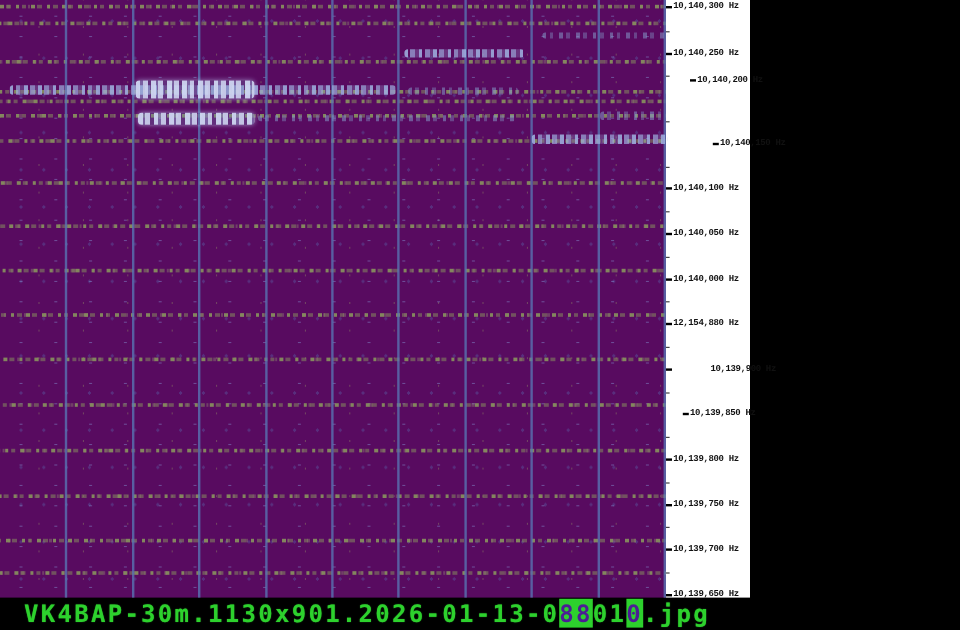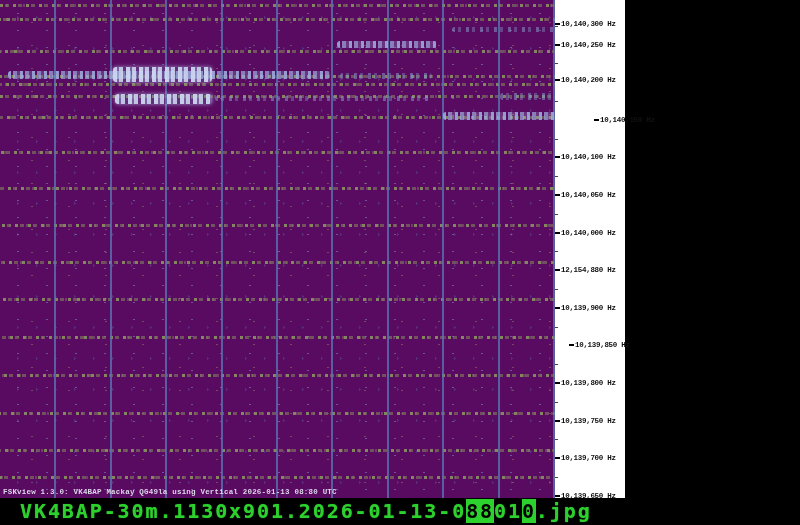--- a/index.html
+++ b/index.html
@@ -31,21 +31,21 @@
   .status-text{position:absolute;left:3px;bottom:2px;z-index:6;white-space:nowrap;
     font:bold 7.5px "Liberation Mono",monospace;letter-spacing:.2px;color:#ded6ea;}
   .freq-axis{position:absolute;left:555px;top:0;width:70px;height:498px;background:#ffffff;}
   .freq-row{position:absolute;left:0;height:9px;display:flex;align-items:center;white-space:nowrap;}
   .freq-row .tick{display:inline-block;width:5px;height:2px;background:#000;margin-right:1px;flex:none;}
   .freq-row .ftext{font:bold 7.5px "Liberation Mono",monospace;color:#111;letter-spacing:-0.3px;}
   .minor-tick{position:absolute;left:0;width:3px;height:1px;background:#444;}
   .filename-bar{position:absolute;left:20px;top:499px;height:24px;z-index:7;white-space:nowrap;
     font:bold 20px "DejaVu Sans Mono",monospace;letter-spacing:1.9px;color:#2dd12d;
     text-shadow:0 0 1px rgba(70,255,70,0.55);}
-  .filename-bar .inv{background:#2dd12d;color:#000000;text-shadow:none;}
+  .filename-bar .inv{background:#2dd12d;color:#4c1d95;text-shadow:none;}
 </style>
 </head>
 <body>
 
 <div class="screen">
 
   <div class="spectrogram">
       <div class="trace" style="top: 476px; background-position: 112px 0px, 176px 0px;"></div>
       <div class="trace" style="top: 449px; background-position: 105px 0px, 165px 0px;"></div>
       <div class="trace" style="top: 412px; background-position: 98px 0px, 154px 0px;"></div>
@@ -57,21 +57,20 @@
       <div class="trace" style="top: 187px; background-position: 56px 0px, 88px 0px;"></div>
       <div class="trace" style="top: 151px; background-position: 49px 0px, 77px 0px;"></div>
       <div class="trace" style="top: 116px; background-position: 42px 0px, 66px 0px;"></div>
       <div class="trace" style="top: 95px; background-position: 35px 0px, 55px 0px;"></div>
       <div class="trace" style="top: 83px; background-position: 28px 0px, 44px 0px;"></div>
       <div class="trace" style="top: 75px; background-position: 21px 0px, 33px 0px;"></div>
       <div class="trace" style="top: 50px; background-position: 14px 0px, 22px 0px;"></div>
       <div class="trace" style="top: 18px; background-position: 7px 0px, 11px 0px;"></div>
       <div class="trace" style="top: 4px; background-position: 0px 0px, 0px 0px;"></div>
 
-    <div class="status-text">FSKview 1.3.0: VK4BAP Mackay QG49la using Vertical 2026-01-13 08:80 UTC</div>
   <div class="vline" style="left: 54px; background: rgb(88, 118, 180);"></div>
       <div class="vline" style="left: 110px; background: rgb(88, 118, 180);"></div>
       <div class="vline" style="left: 165px; background: rgb(88, 118, 180);"></div>
       <div class="vline" style="left: 221px; background: rgb(88, 118, 180);"></div>
       <div class="vline" style="left: 276px; background: rgb(88, 118, 180);"></div>
       <div class="vline" style="left: 331px; background: rgb(88, 118, 180);"></div>
       <div class="vline" style="left: 387px; background: rgb(88, 118, 180);"></div>
       <div class="vline" style="left: 442px; background: rgb(88, 118, 180);"></div>
       <div class="vline" style="left: 498px; background: rgb(88, 118, 180);"></div>
       <div class="vline" style="left: 553px; background: rgb(88, 118, 180);"></div>
@@ -81,31 +80,31 @@
       <div class="signal bright" style="left: 113px; top: 67px; width: 99px; height: 15px;"></div>
       <div class="signal dim" style="left: 340px; top: 73px; width: 92px; height: 6px;"></div>
       <div class="signal bright" style="left: 115px; top: 94px; width: 97px; height: 10px;"></div>
       <div class="signal dim" style="left: 215px; top: 96px; width: 215px; height: 5px;"></div>
       <div class="signal dim" style="left: 500px; top: 93px; width: 55px; height: 7px;"></div>
       <div class="signal medium" style="left: 443px; top: 112px; width: 113px; height: 8px;"></div>
     </div>
 
   <div class="freq-axis">
 
-  <div class="freq-row" style="top: 19px;">
+  <div class="freq-row" style="top: 1px;">
         <span class="tick"></span>
         <span class="ftext">10,140,300 Hz</span>
       </div>
       <div class="minor-tick" style="top: 25.8px;"></div>
       <div class="freq-row" style="top: 40.1px;">
         <span class="tick"></span>
         <span class="ftext">10,140,250 Hz</span>
       </div>
       <div class="minor-tick" style="top: 63.4px;"></div>
-      <div class="freq-row" style="top: 75px;">
+      <div class="freq-row" style="top: 62px; padding-left: 20px;">
         <span class="tick"></span>
         <span class="ftext">10,140,200 Hz</span>
       </div>
       <div class="minor-tick" style="top: 101px;"></div>
       <div class="freq-row" style="top: 115.3px; padding-left: 39px;">
         <span class="tick"></span>
         <span class="ftext">10,140,150 Hz</span>
       </div>
       <div class="minor-tick" style="top: 138.6px;"></div>
       <div class="freq-row" style="top: 152.9px;">
@@ -121,21 +120,21 @@
       <div class="freq-row" style="top: 228.1px; text-align: right;">
         <span class="tick"></span>
         <span class="ftext">10,140,000 Hz</span>
       </div>
       <div class="minor-tick" style="top: 251.4px;"></div>
       <div class="freq-row" style="top: 265.7px;">
         <span class="tick"></span>
         <span class="ftext">12,154,880 Hz</span>
       </div>
       <div class="minor-tick" style="top: 289px;"></div>
-      <div class="freq-row" style="top: 303.3px;">
+      <div class="freq-row" style="top: 303.3px; gap: 31px;">
         <span class="tick"></span>
         <span class="ftext">10,139,900 Hz</span>
       </div>
       <div class="minor-tick" style="top: 326.6px;"></div>
       <div class="freq-row" style="top: 340.9px; margin-left: 14px;">
         <span class="tick"></span>
         <span class="ftext">10,139,850 Hz</span>
       </div>
       <div class="minor-tick" style="top: 364.2px;"></div>
       <div class="freq-row" style="top: 378.5px;">

